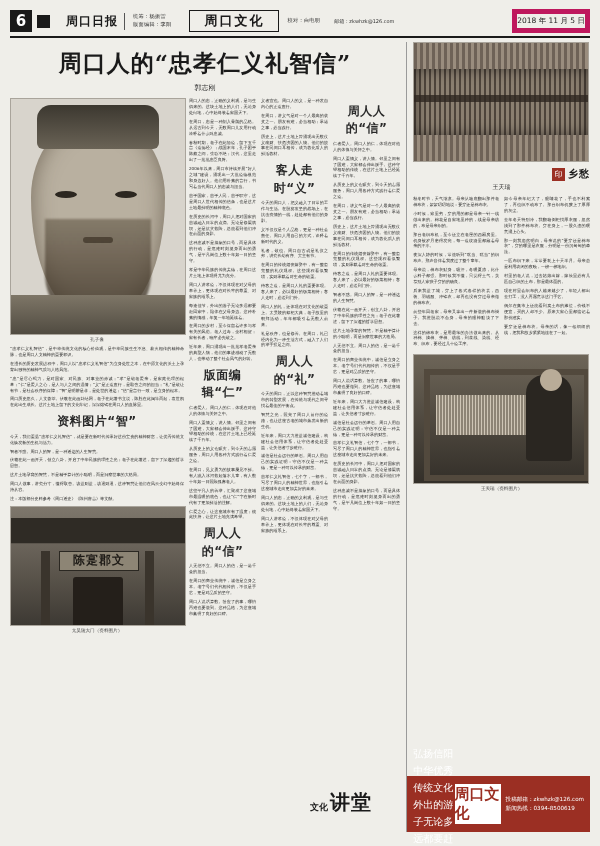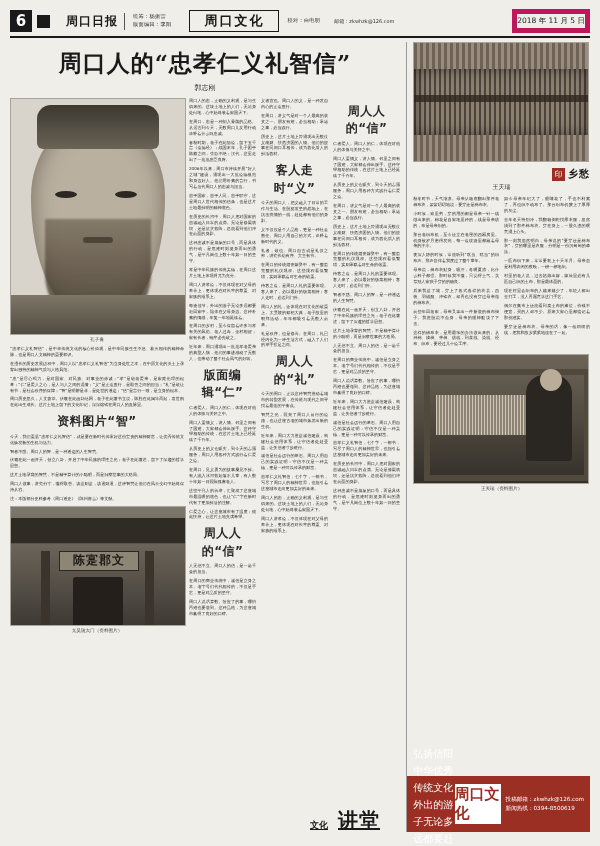--- a/index.html
+++ b/index.html
@@ -245,22 +245,22 @@
     position:absolute;right:16px;top:20px;width:46px;height:86px;
     background:#2a2621;border-radius:18px 18px 4px 4px;
   }
   .loom-photo .head{
     position:absolute;right:26px;top:14px;width:22px;height:22px;
     background:#b9ac98;border-radius:50%;
   }
 
   
   .bottom-left-mark{
-    position:absolute;left:300px;bottom:2px;
-    display:flex;align-items:flex-end;gap:10px;text-decoration:underline;
+    position:absolute;left:300px;bottom:20px;
+    display:flex;align-items:flex-end;gap:2px;
   }
   .bottom-left-mark .wen{
     font-size:9px;font-weight:bold;line-height:1;
   }
   .bottom-left-mark .jiang{
     font-size:20px;font-weight:bold;
     font-family:"DejaVu Serif","Liberation Serif",serif;
     letter-spacing:1px;line-height:1;
   }
   .promo{

